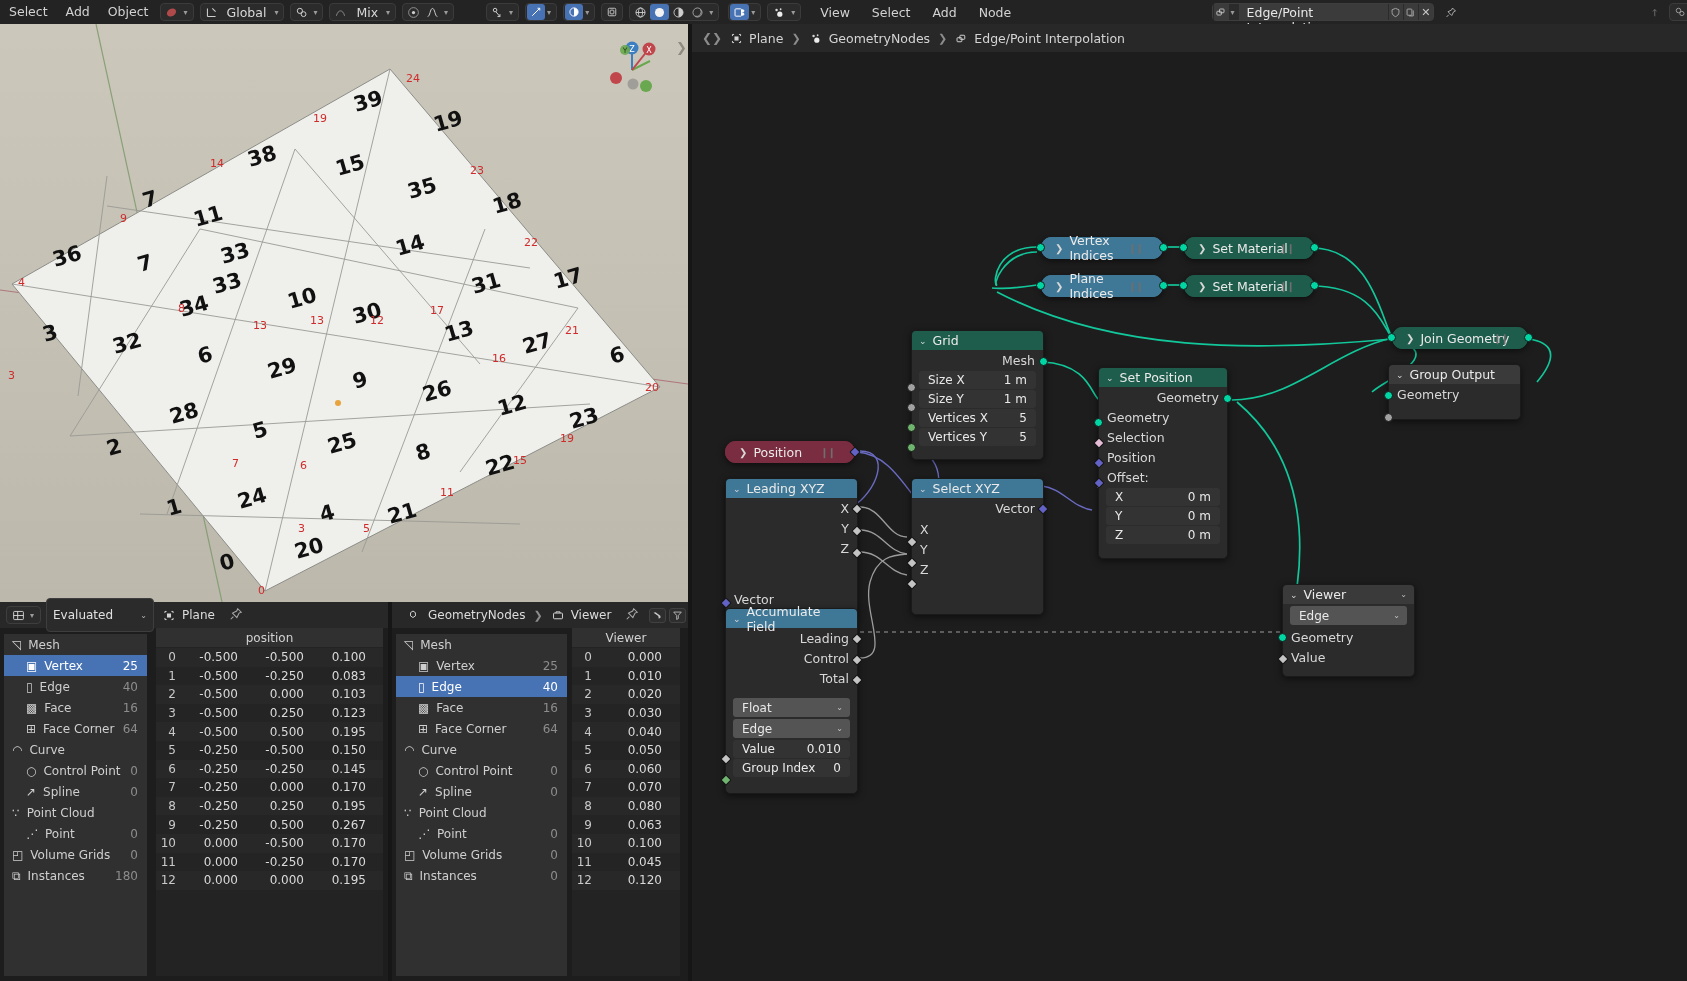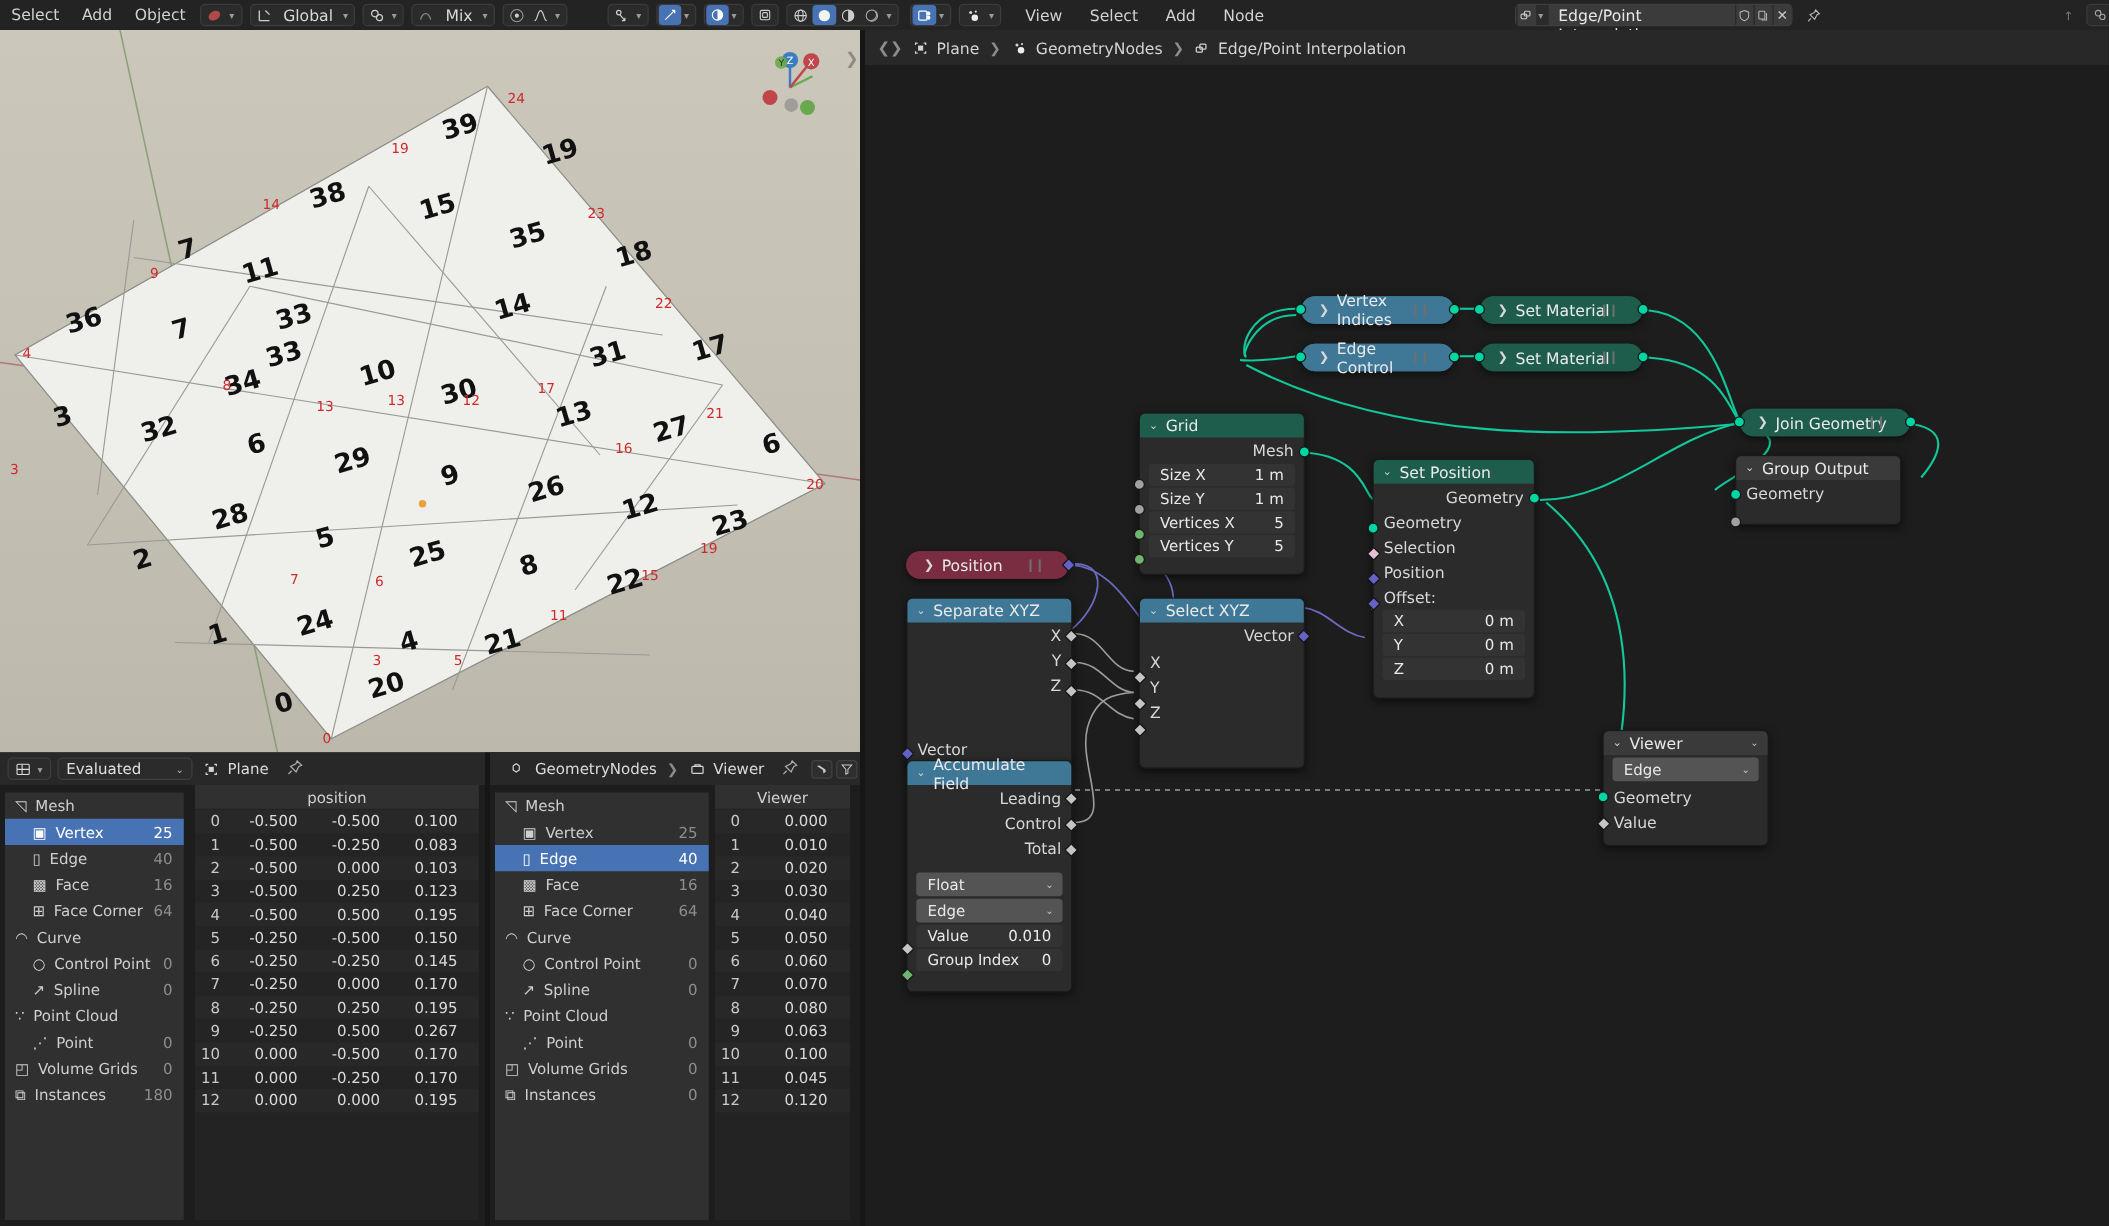--- a/index.html
+++ b/index.html
@@ -81,21 +81,21 @@
   .sock.white{ background:#c4c4c4; }
   .pause{ position:absolute; color:#6e6e6e; font-size:10px; letter-spacing:-1px; }
 
   
   .ss{ position:absolute; background:#1d1d1d; }
   .ss-head{ height:26px; background:#282828; display:flex; align-items:center; padding:0 6px; }
   .ss-sel{ display:flex; align-items:center; height:18px; background:#2b2b2b;
            border:1px solid #3e3e3e; border-radius:4px; padding:0 2px; }
   .ss-dd{ display:flex; align-items:center; justify-content:space-between;
           height:18px; background:#2b2b2b; border:1px solid #3e3e3e; border-radius:4px;
-          padding:0 6px; font-size:12px; color:#e0e0e0; }
+          padding:16px 6px; font-size:12px; color:#e0e0e0; }
   .ss-obj{ display:flex; align-items:center; font-size:12px; color:#dcdcdc; }
   .ds-tree{ position:absolute; background:#303030; }
   .ds-row{ height:21px; display:flex; align-items:center; font-size:12px;
            color:#cfcfcf; padding-left:8px; }
   .ds-row.sel{ background:#4772b3; color:#fff; }
   .ds-row .cnt{ margin-left:auto; padding-right:9px; font-size:12px; }
   .ds-row .cnt.dim{ color:#8d8d8d; }
   .ds-row.ind1{ padding-left:22px; }
   .tbl{ position:absolute; }
   .tbl-hdr{ height:20px; background:#303030; display:flex; align-items:center;
@@ -509,21 +509,21 @@
         <span>Vertex Indices</span>
       </div>
       <span class="pause" style="right:20px; top:6px;">❙❙</span>
       <span class="sock geo" style="left:-5px; top:6px;"></span>
       <span class="sock geo" style="right:-5px; top:6px;"></span>
     </div>
 
     <div class="node collapsed" style="left:349px; top:223px; width:122px; background:#3f7896;">
       <div class="hdr" style="background:#3f7896;">
         <span class="chev">❯</span>
-        <span>Edge Control</span>
+        <span>Plane Indices</span>
       </div>
       <span class="pause" style="right:20px; top:6px;">❙❙</span>
       <span class="sock geo" style="left:-5px; top:6px;"></span>
       <span class="sock geo" style="right:-5px; top:6px;"></span>
     </div>
 
     <div class="node collapsed" style="left:492px; top:185px; width:130px; background:#1e5c4b;">
       <div class="hdr" style="background:#1e5c4b;">
         <span class="chev">❯</span>
         <span>Set Material</span>
@@ -640,21 +640,21 @@
         <span class="chev">❯</span>
         <span>Position</span>
       </div>
       <span class="pause" style="right:20px; top:6px;">❙❙</span>
       <span class="sock vec diamond" style="right:-4px; top:7px;"></span>
     </div>
 
     <div class="node" style="left:33px; top:426px; width:133px; height:137px;">
       <div class="hdr" style="background:#3f7896;">
         <span class="chev">⌄</span>
-        <span>Separate XYZ</span>
+        <span>Leading XYZ</span>
       </div>
       <div class="rowlbl out">
         <span>X</span>
       </div>
       <div class="rowlbl out">
         <span>Y</span>
       </div>
       <div class="rowlbl out">
         <span>Z</span>
       </div>

